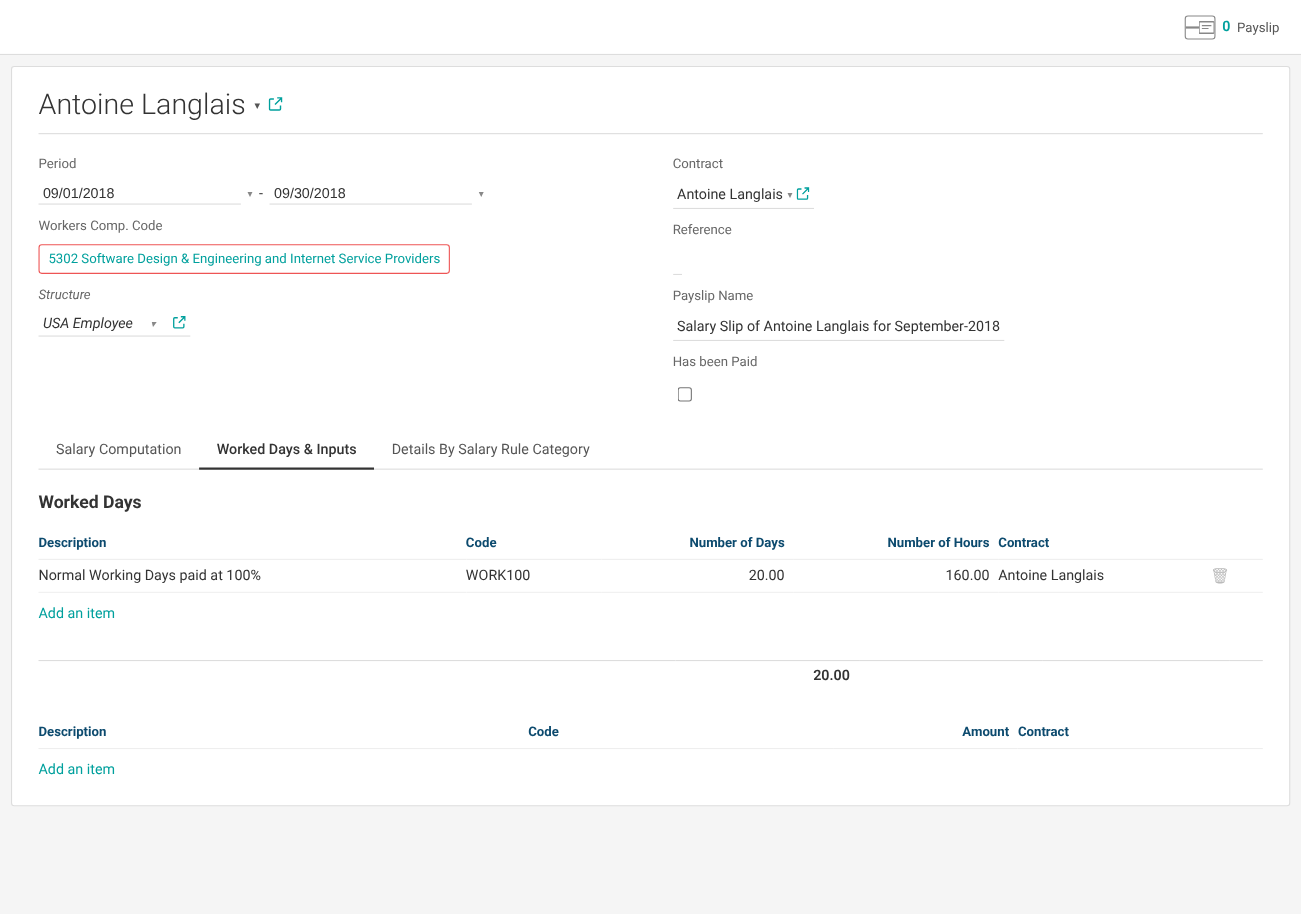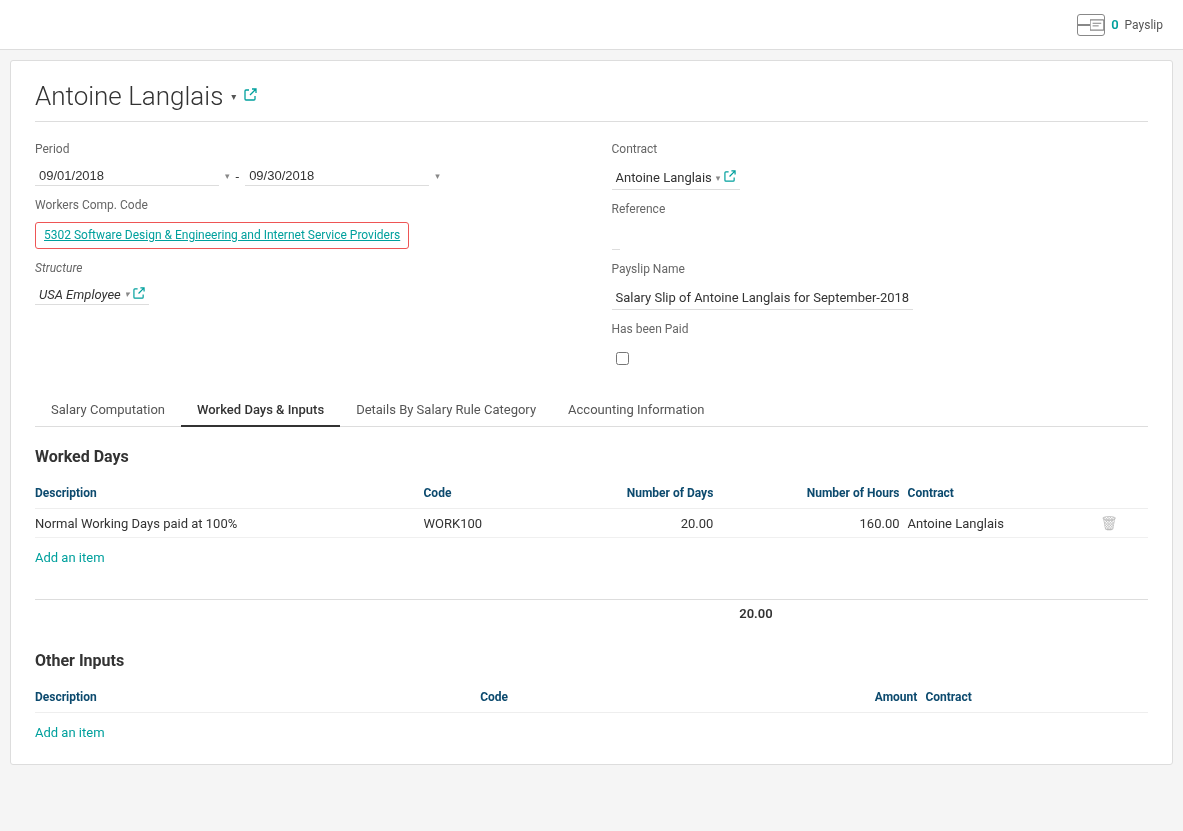--- a/index.html
+++ b/index.html
@@ -121,21 +121,20 @@
       gap: 4px;
     }
 
     .workers-comp-box {
       border: 1.5px solid #e55;
       border-radius: 3px;
       padding: 4px 8px;
       color: #00a09d;
       font-size: 12px;
       line-height: 1.4;
-      text-decoration: underline;
     }
 
     .period-row {
       display: flex;
       align-items: center;
       gap: 6px;
     }
 
     .period-input {
       border: none;
@@ -230,21 +229,21 @@
 
     .delete-icon {
       color: #bbb;
       cursor: pointer;
       font-size: 14px;
     }
 
     .structure-row-value {
       display: flex;
       align-items: center;
-      gap: 4px;
+      gap: 16px;
       border-bottom: 1px solid #ddd;
       padding: 2px 4px;
     }
 
     .structure-text {
       flex: 1;
       font-size: 13px;
       color: #333;
     }
   </style>
@@ -351,21 +350,20 @@
           <input type="checkbox" style="">
         </div>
       </div>
     </div>
   </div>
 
   <div class="tabs-bar">
     <div class="tab-item">Salary Computation</div>
     <div class="tab-item active">Worked Days &amp; Inputs</div>
     <div class="tab-item">Details By Salary Rule Category</div>
-    <div class="tab-item">Accounting Information</div>
   </div>
 
   <div>
     <div class="section-title">Worked Days</div>
 
     <table class="data-table">
       <thead>
         <tr>
           <th>Description</th>
           <th>Code</th>
@@ -399,21 +397,20 @@
           <td class="right" style="width:15%;">20.00</td>
           <td style="width:15%;"></td>
           <td></td>
           <td style="width:30px;"></td>
         </tr>
       </tbody>
     </table>
   </div>
 
   <div style="margin-top:24px;">
-    <div class="section-title">Other Inputs</div>
 
     <table class="data-table">
       <thead>
         <tr>
           <th style="width:40%;">Description</th>
           <th style="width:25%;">Code</th>
           <th class="right" style="width:15%;">Amount</th>
           <th>Contract</th>
         </tr>
       </thead>

